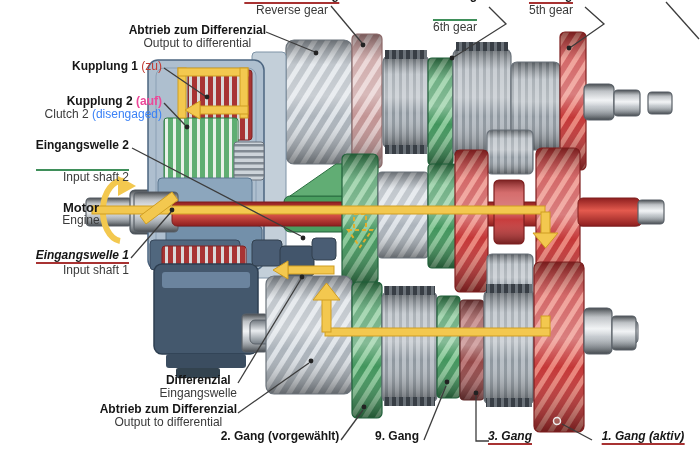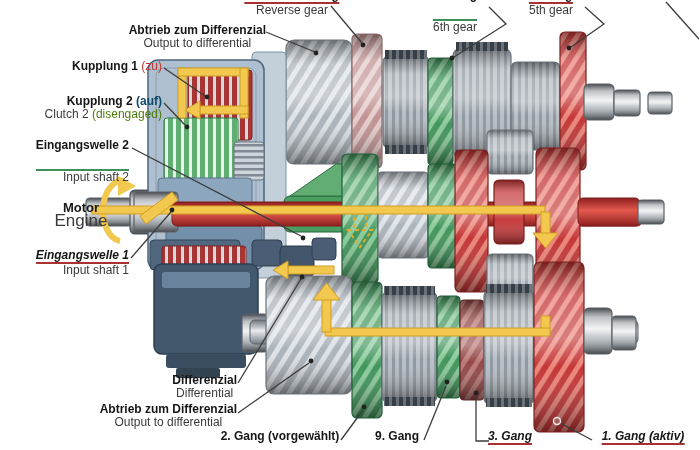--- a/index.html
+++ b/index.html
@@ -9,22 +9,22 @@
   .lab{position:absolute;font-size:12px;line-height:13px;color:#1b1b1b;white-space:nowrap;z-index:5;}
   .lab .de{font-weight:700;color:#161616;}
   .lab .en{font-weight:400;color:#3a3a3a;}
   .center{transform:translateX(-50%);text-align:center;}
   .rt{text-align:right;}
   .ctr{text-align:center;}
   .ul-red{border-bottom:2px solid #a83232;padding-bottom:0;display:inline-block;font-style:italic;}
   .ul-green{border-bottom:2px solid #3f8f5a;padding-bottom:17px;display:inline-block;}
   .st-red{color:#c23b32;font-weight:400;}
   .st-salmon{color:#cc6e63;}
-  .st-green{color:#0c4a6e;font-weight:700;}
-  .st-ltgreen{color:#4d7c0f;}
+  .st-green{color:#ec4899;font-weight:700;}
+  .st-ltgreen{color:#3b82f6;}
 </style>
 </head>
 <body>
 
 <div id="stage">
 <svg width="700" height="450" viewBox="0 0 700 450">
   <defs>
     <pattern id="pGray" width="11" height="11" patternUnits="userSpaceOnUse" patternTransform="rotate(32)">
       <rect width="11" height="11" fill="#a9b1b9"></rect>
           <rect width="5" height="11" fill="#dde2e7"></rect>
@@ -381,31 +381,31 @@
   <div class="en"><span>Clutch 2</span> <span class="st-ltgreen">(disengaged)</span></div>
 </div>
 
 <div class="lab rt" style="right:571px;top:139px;">
   <div><span class="de ul-green">Eingangswelle 2</span></div>
   <div class="en">Input shaft 2</div>
 </div>
 
 <div class="lab center" style="left:81px;top:201px;">
   <div class="de" style="font-size:13px;">Motor</div>
-  <div class="en" style="font-size:17px;">Engine</div>
+  <div class="en" style="font-size:12px;">Engine</div>
 </div>
 
 <div class="lab rt" style="right:571px;top:249px;">
   <div><span class="de ul-red">Eingangswelle 1</span></div>
   <div class="en">Input shaft 1</div>
 </div>
 
 <div class="lab ctr" style="right:463px;top:374px;">
   <div class="de">Differenzial</div>
-  <div class="en">Differential</div>
+  <div class="en">Eingangswelle</div>
 </div>
 <div class="lab ctr" style="right:463px;top:403px;">
   <div class="de">Abtrieb zum Differenzial</div>
   <div class="en">Output to differential</div>
 </div>
 
 <div class="lab center" style="left:280px;top:430px;">
   <span class="de ul-green">2. Gang (vorgewählt)</span>
 </div>
 <div class="lab center" style="left:397px;top:430px;">

